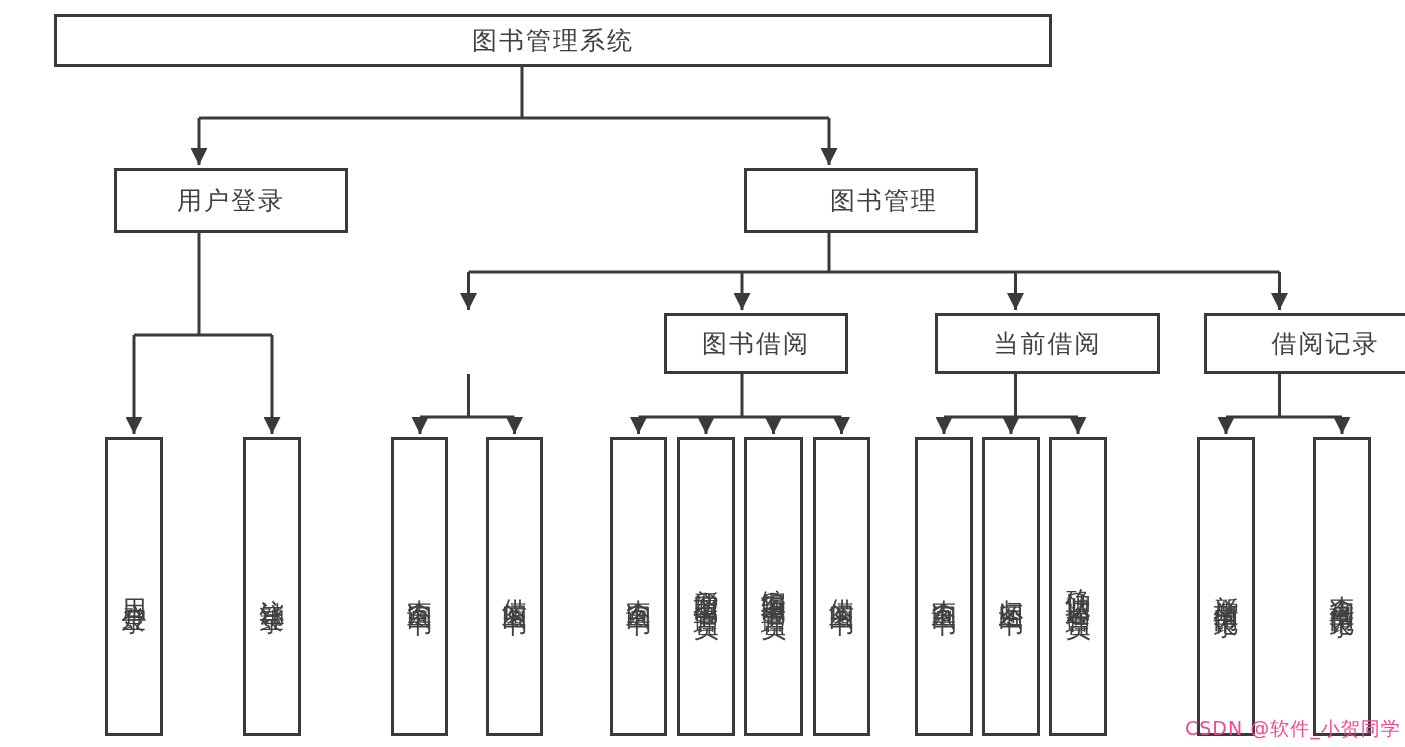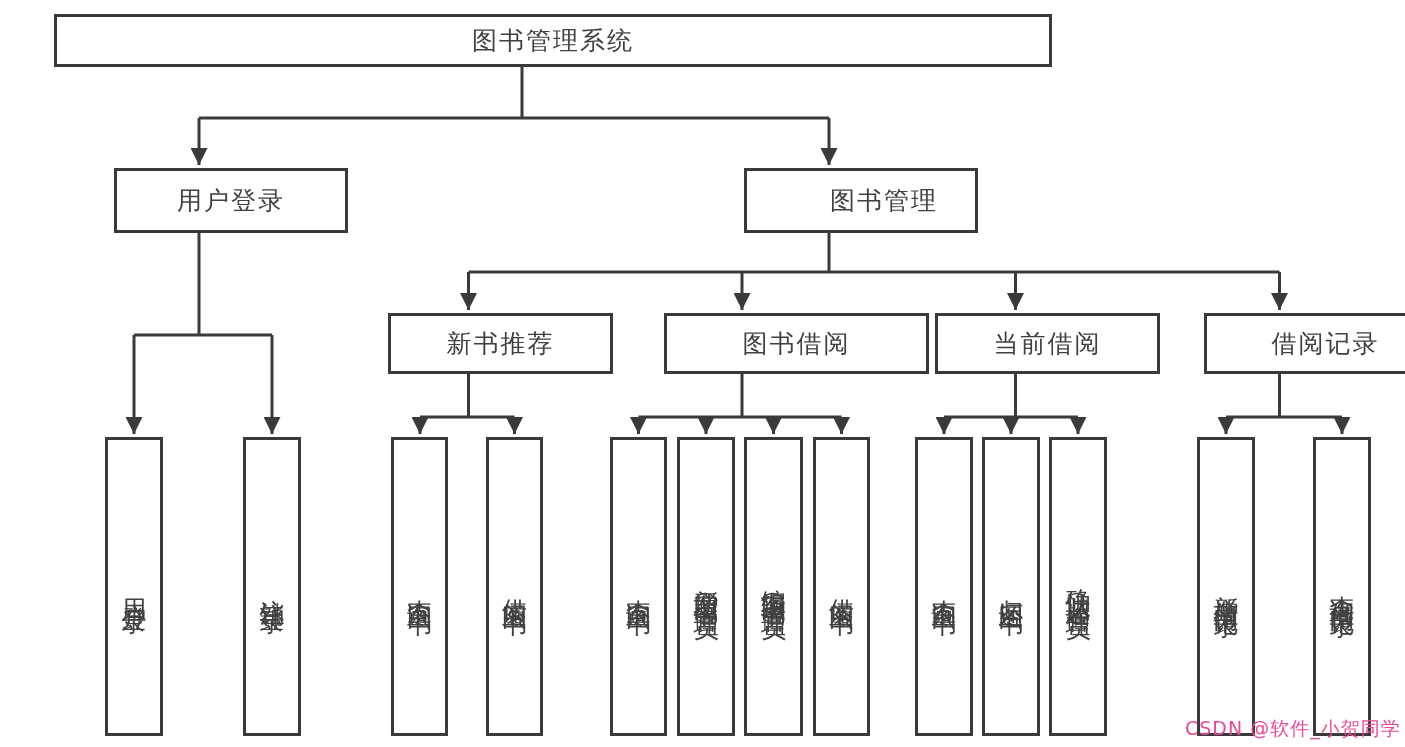--- a/index.html
+++ b/index.html
@@ -34,21 +34,21 @@
     letter-spacing: 4px;
     line-height: 1;
   }
   
   #n-root   { left: 22px;  top: 14px;  width: 998px; height: 53px; }
   
   #n-login  { left: 82px;  top: 168px; width: 234px; height: 65px; }
   #n-mgmt   { left: 712px; top: 168px; width: 234px; height: 65px; padding-left: 46px; }
   
   #n-newbk  { left: 356px;  top: 313px; width: 225px; height: 61px; }
-  #n-borrow { left: 632px;  top: 313px; width: 265px; height: 61px; }
+  #n-borrow { left: 632px;  top: 313px; width: 184px; height: 61px; }
   #n-cur    { left: 903px;  top: 313px; width: 225px; height: 61px; }
   #n-rec    { left: 1172px; top: 313px; width: 215px; height: 61px; padding-left: 28px; }
   
   .leaf { top: 437px; height: 299px; }
   #l-ulogin  { left: 105px;  width: 58px; }
   #l-logout  { left: 243px;  width: 58px; }
   #l-nb-q    { left: 391px;  width: 57px; }
   #l-nb-b    { left: 486px;  width: 57px; }
   #l-bb-q    { left: 610px;  width: 57px; }
   #l-bb-add  { left: 677px;  width: 58px; }
@@ -108,21 +108,20 @@
     <path d="M1078 417 V434" fill="none" stroke="#3a3a3a" stroke-width="3" marker-end="url(#arrow)"></path>
     <path d="M1226 417 V434" fill="none" stroke="#3a3a3a" stroke-width="3" marker-end="url(#arrow)"></path>
     <path d="M1342 417 V434" fill="none" stroke="#3a3a3a" stroke-width="3" marker-end="url(#arrow)"></path>
   </svg>
 
   <div class="node h" id="n-root">图书管理系统</div>
 
   <div class="node h" id="n-login">用户登录</div>
   <div class="node h" id="n-mgmt">图书管理</div>
 
-  <div class="node h" id="n-newbk">新书推荐</div>
   <div class="node h" id="n-borrow">图书借阅</div>
   <div class="node h" id="n-cur">当前借阅</div>
   <div class="node h" id="n-rec">借阅记录</div>
 
   <div class="node v leaf" id="l-ulogin">用户登录</div>
   <div class="node v leaf" id="l-logout">注销登录</div>
 
   <div class="node v leaf" id="l-nb-q">查询图书</div>
   <div class="node v leaf" id="l-nb-b">借阅图书</div>
 

